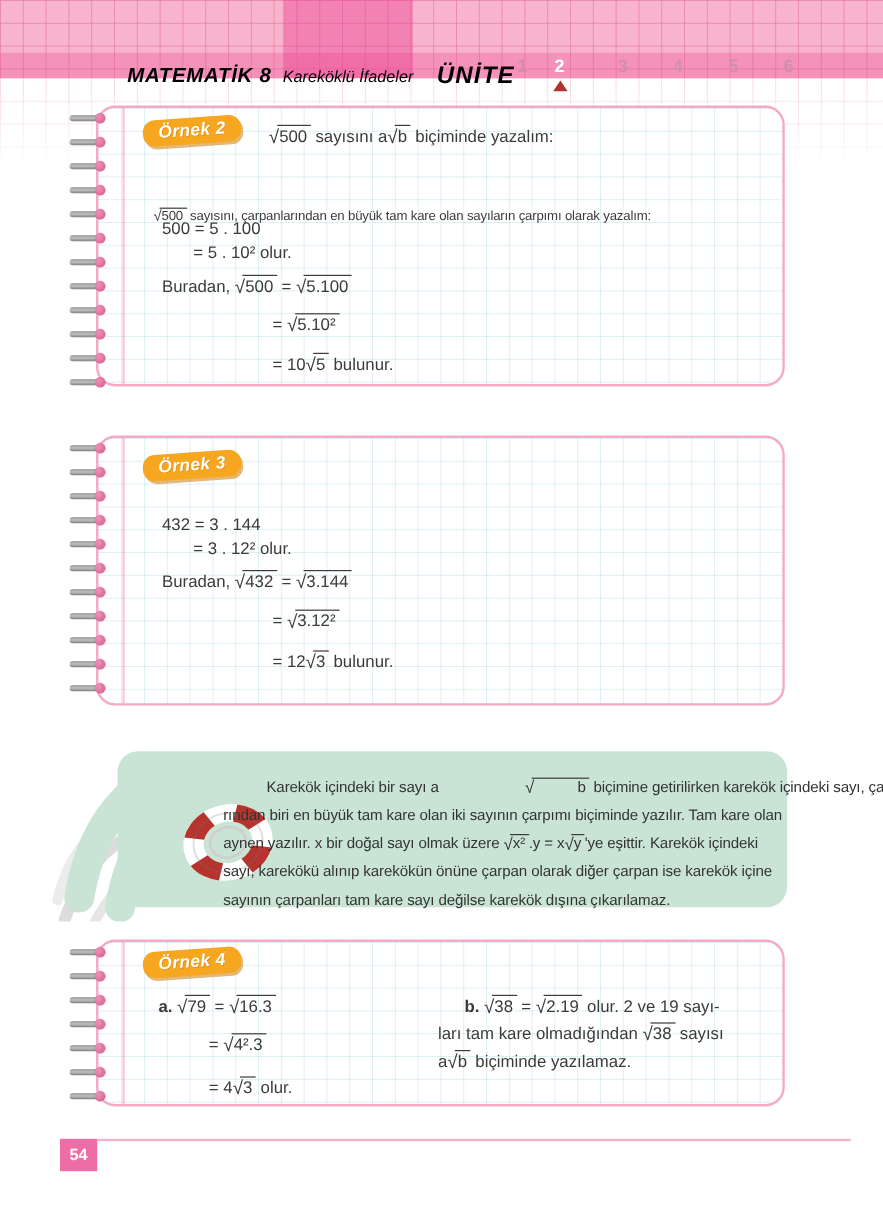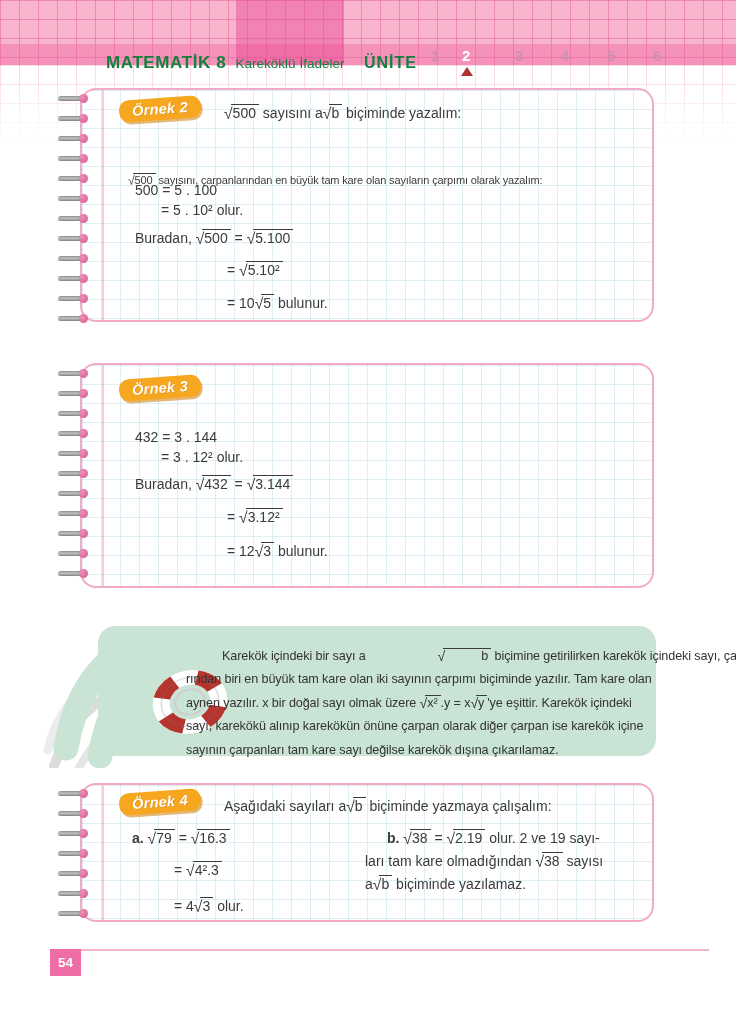--- a/index.html
+++ b/index.html
@@ -20,24 +20,24 @@
   .header-strip{position:absolute;left:0;top:44px;width:736px;height:21px;background:rgba(236,92,154,.38);}
   .chapter-band{position:absolute;left:236px;top:0;width:108px;height:65px;background:rgba(232,62,142,.42);}
   .fade-grid{
     position:absolute;left:0;top:65px;width:736px;height:85px;
     background-image:
       linear-gradient(rgba(238,170,200,.45) 1px,transparent 1px),
       linear-gradient(90deg,rgba(238,170,200,.45) 1px,transparent 1px);
     background-size:19px 19px;
   }
   .fade-grid::after{content:'';position:absolute;inset:0;background:linear-gradient(rgba(255,255,255,0),#fff 92%);}
-  .hdr-text{position:absolute;top:45px;height:36px;display:flex;align-items:center;color:#15803d;white-space:nowrap;}
+  .hdr-text{position:absolute;top:45px;height:36px;display:flex;align-items:center;color:#000000;white-space:nowrap;font-style:italic;}
   .course{left:106px;font-size:17px;font-weight:bold;letter-spacing:.6px;}
   .chapter{left:236px;width:108px;justify-content:center;font-size:13.5px;}
-  .unit-label{left:364px;font-size:16px;font-weight:bold;letter-spacing:1px;}
+  .unit-label{left:364px;font-size:20px;font-weight:bold;letter-spacing:1px;}
   .unit{position:absolute;top:45px;height:20px;display:flex;align-items:center;font-size:15px;font-weight:bold;color:#cf8fae;}
   .unit.active{color:#ffffff;}
   .u1{left:431px;} .u2{left:462px;} .u3{left:515px;} .u4{left:561px;} .u5{left:607px;} .u6{left:653px;}
   .tri{position:absolute;left:461px;top:67px;width:0;height:0;
     border-left:6px solid transparent;border-right:6px solid transparent;border-bottom:9px solid #b23230;}
   
   .card{
     position:absolute;left:80px;width:574px;background:#fff;
     border:2px solid #f3aac6;border-radius:16px;box-sizing:border-box;
     background-image:
@@ -175,21 +175,20 @@
     <div class="coil"></div>
     <div class="coil"></div>
     <div class="coil"></div>
     <div class="coil"></div>
     <div class="coil"></div>
     <div class="coil"></div>
     <div class="coil"></div>
   </div>
 <div class="card" id="card3">
   <div class="badge" style="top:6px">Örnek 4</div>
-  <div class="ln ttl" style="left:142px;top:12px">Aşağıdaki sayıları a<span class="sqrt"><span class="rad">√</span><span class="vinc">b</span></span> biçiminde yazmaya çalışalım:</div>
   <div class="ln" style="left:50px;top:44px"><span class="blbl">a.</span> <span><span class="sqrt"><span class="rad">√</span><span class="vinc">79</span></span> = <span class="sqrt"><span class="rad">√</span><span class="vinc">16.3</span></span></span></div>
   <div class="ln" style="left:92px;top:76px">= <span class="sqrt"><span class="rad">√</span><span class="vinc">4².3</span></span></div>
   <div class="ln" style="left:92px;top:112px">= 4<span class="sqrt"><span class="rad">√</span><span class="vinc">3</span></span> olur.</div>
   <div class="ln" style="left:305px;top:44px"><span class="blbl">b.</span> <span><span class="sqrt"><span class="rad">√</span><span class="vinc">38</span></span> = <span class="sqrt"><span class="rad">√</span><span class="vinc">2.19</span></span> olur. 2 ve 19 sayı-</span></div>
   <div class="ln" style="left:283px;top:67px">ları tam kare olmadığından <span class="sqrt"><span class="rad">√</span><span class="vinc">38</span></span> sayısı</div>
   <div class="ln" style="left:283px;top:90px">a<span class="sqrt"><span class="rad">√</span><span class="vinc">b</span></span> biçiminde yazılamaz.</div>
 </div>
 
 <div class="pagenum">54</div>
 <div class="pageline"></div>

